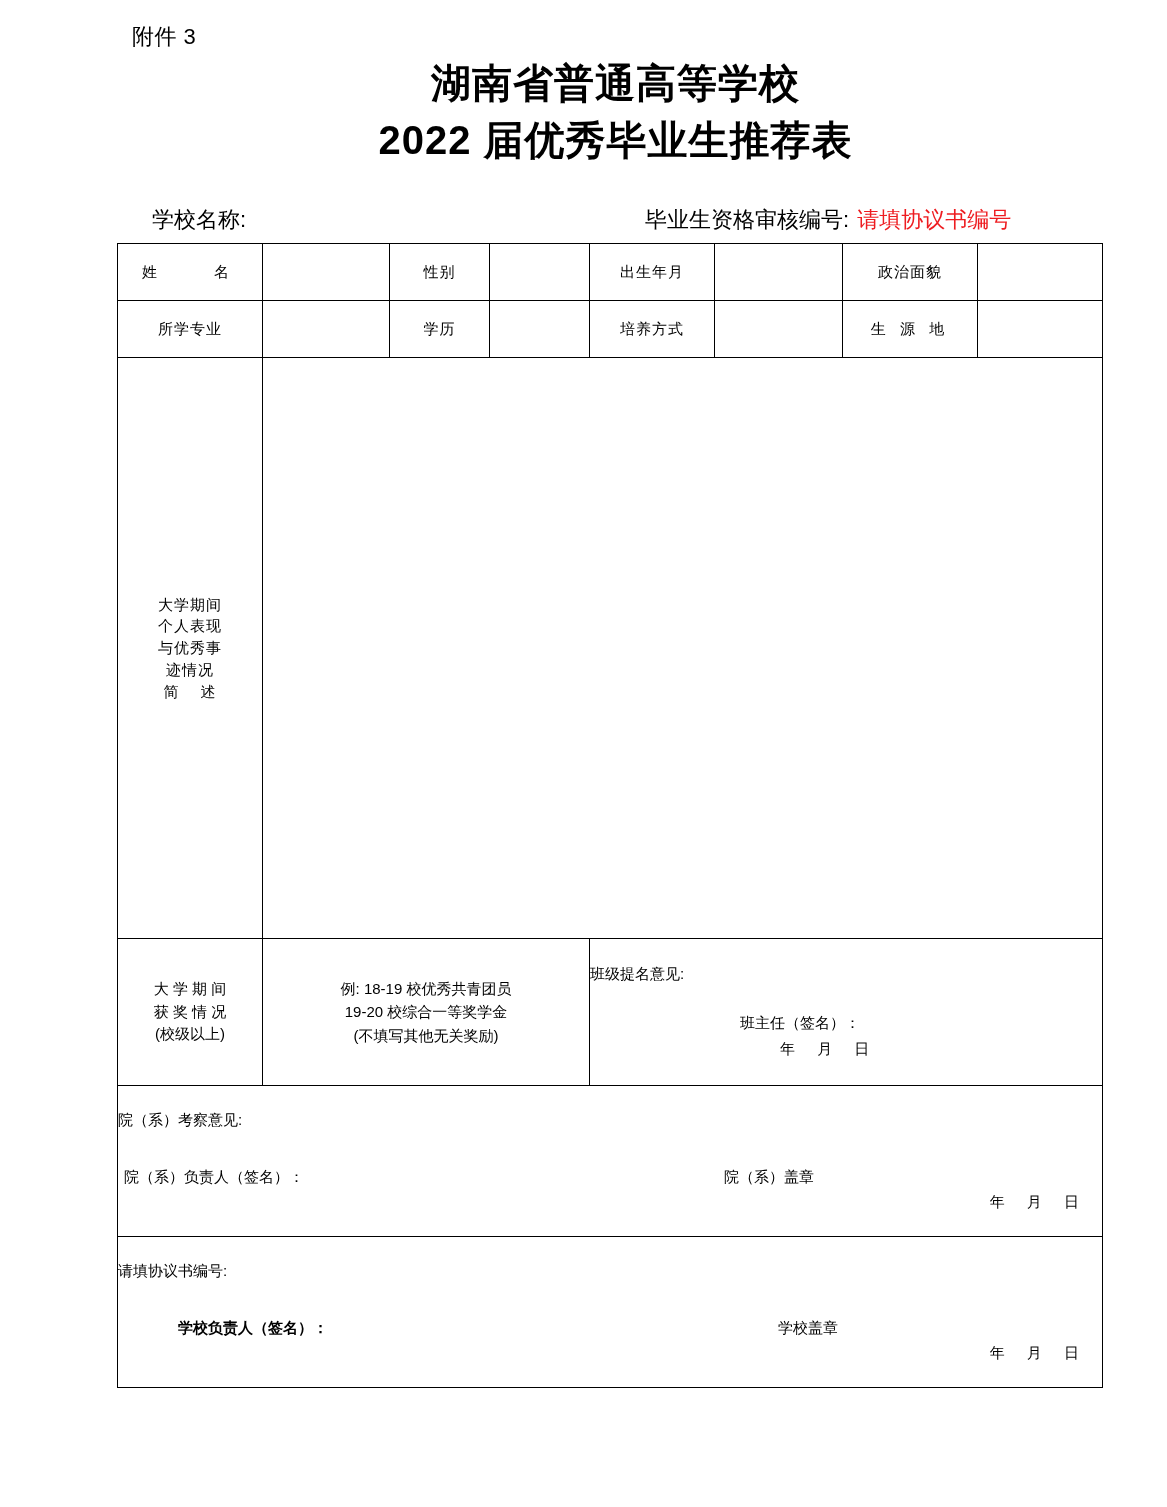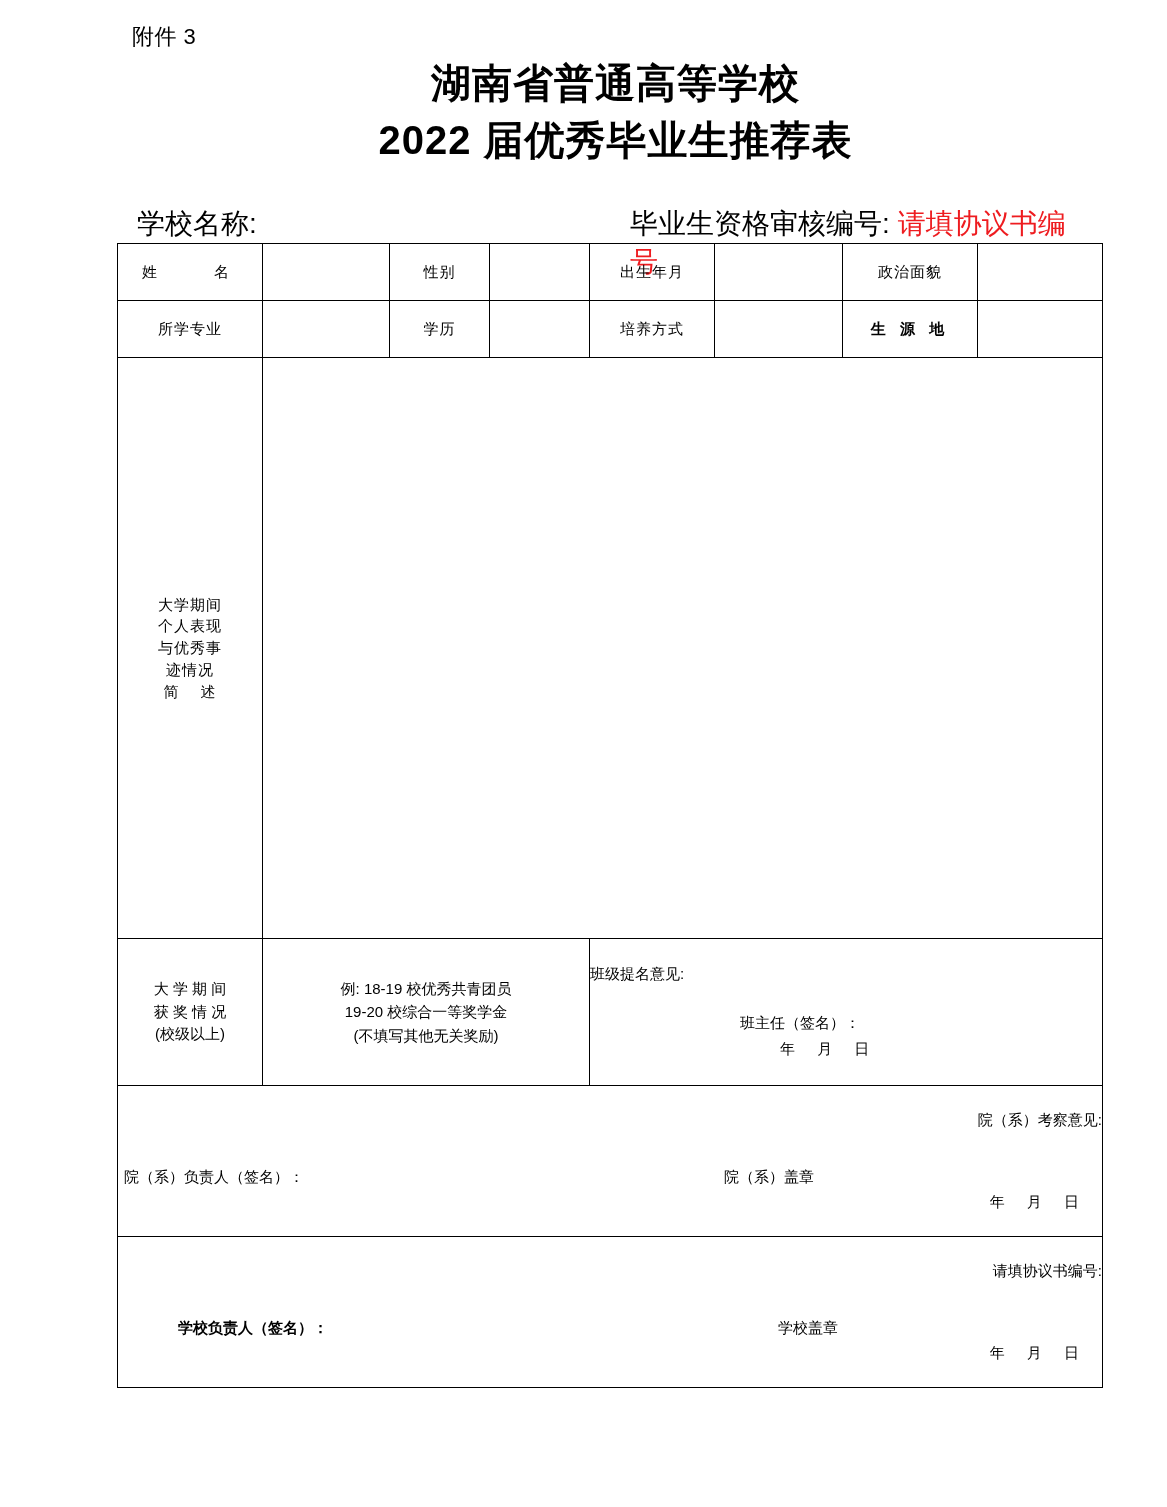--- a/index.html
+++ b/index.html
@@ -37,25 +37,25 @@
     text-align: center;
   }
   .title-line {
     font-size: 40px;
     font-weight: bold;
     line-height: 1.42;
     letter-spacing: 1px;
   }
   .meta-row {
     position: absolute;
-    left: 70px;
+    left: 85px;
     top: 205px;
     width: 985px;
     height: 32px;
-    font-size: 28px;
+    font-size: 22px;
   }
   .school-name {
     position: absolute;
     left: 35px;
     top: 0;
   }
   .audit-no {
     position: absolute;
     left: 528px;
     top: 0;
@@ -128,21 +128,20 @@
   }
   .block-cell {
     padding: 22px 22px 14px 22px;
     vertical-align: top;
     font-size: 23px;
     height: 150px;
     position: relative;
   }
   .block-head {
     margin-bottom: 38px;
-    text-align: right;
   }
   .row-flex {
     display: flex;
     justify-content: flex-end;
   }
   .sig-left {
     width: 600px;
     padding-left: 6px;
   }
   .sig-left-indent {
@@ -153,21 +152,21 @@
   .stamp-right {
     flex: 1;
   }
   .date-right {
     text-align: right;
     padding-right: 22px;
     margin-top: 6px;
     letter-spacing: 1px;
   }
   .sp2 { letter-spacing: 9px; }
-  .sp3 { letter-spacing: 5px; font-weight: bold; }
+  .sp3 { letter-spacing: 5px; }
 </style>
 </head>
 <body>
 
 <div class="page">
 
   <div class="attach-label">附件 3</div>
 
   <div class="title-block">
     <div class="title-line">湖南省普通高等学校</div>

